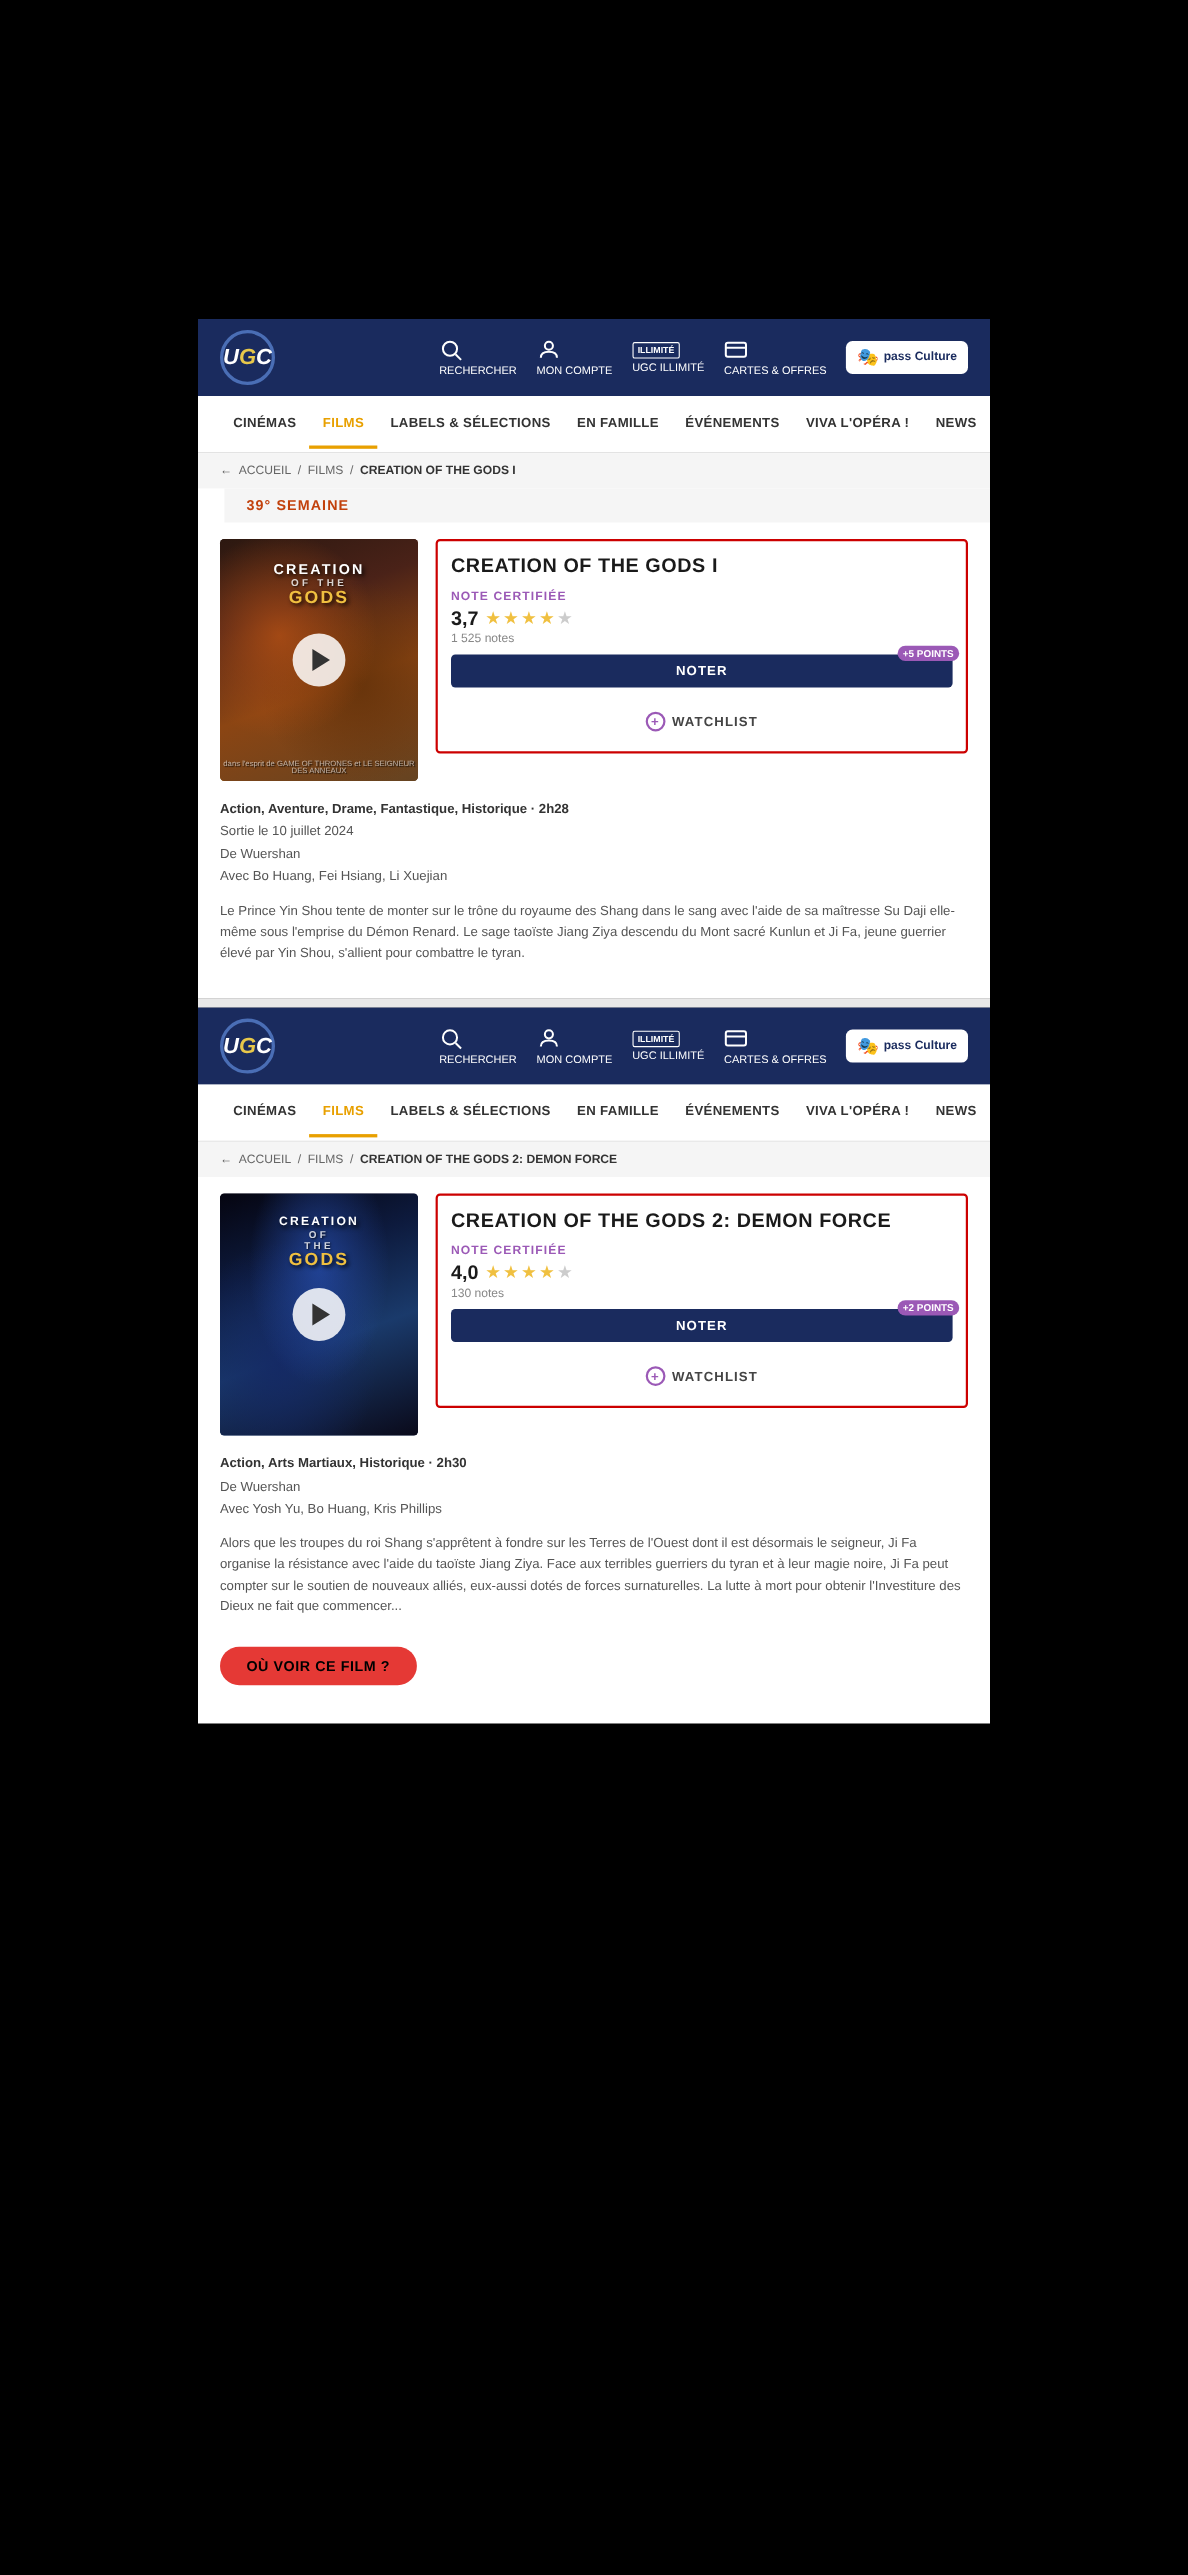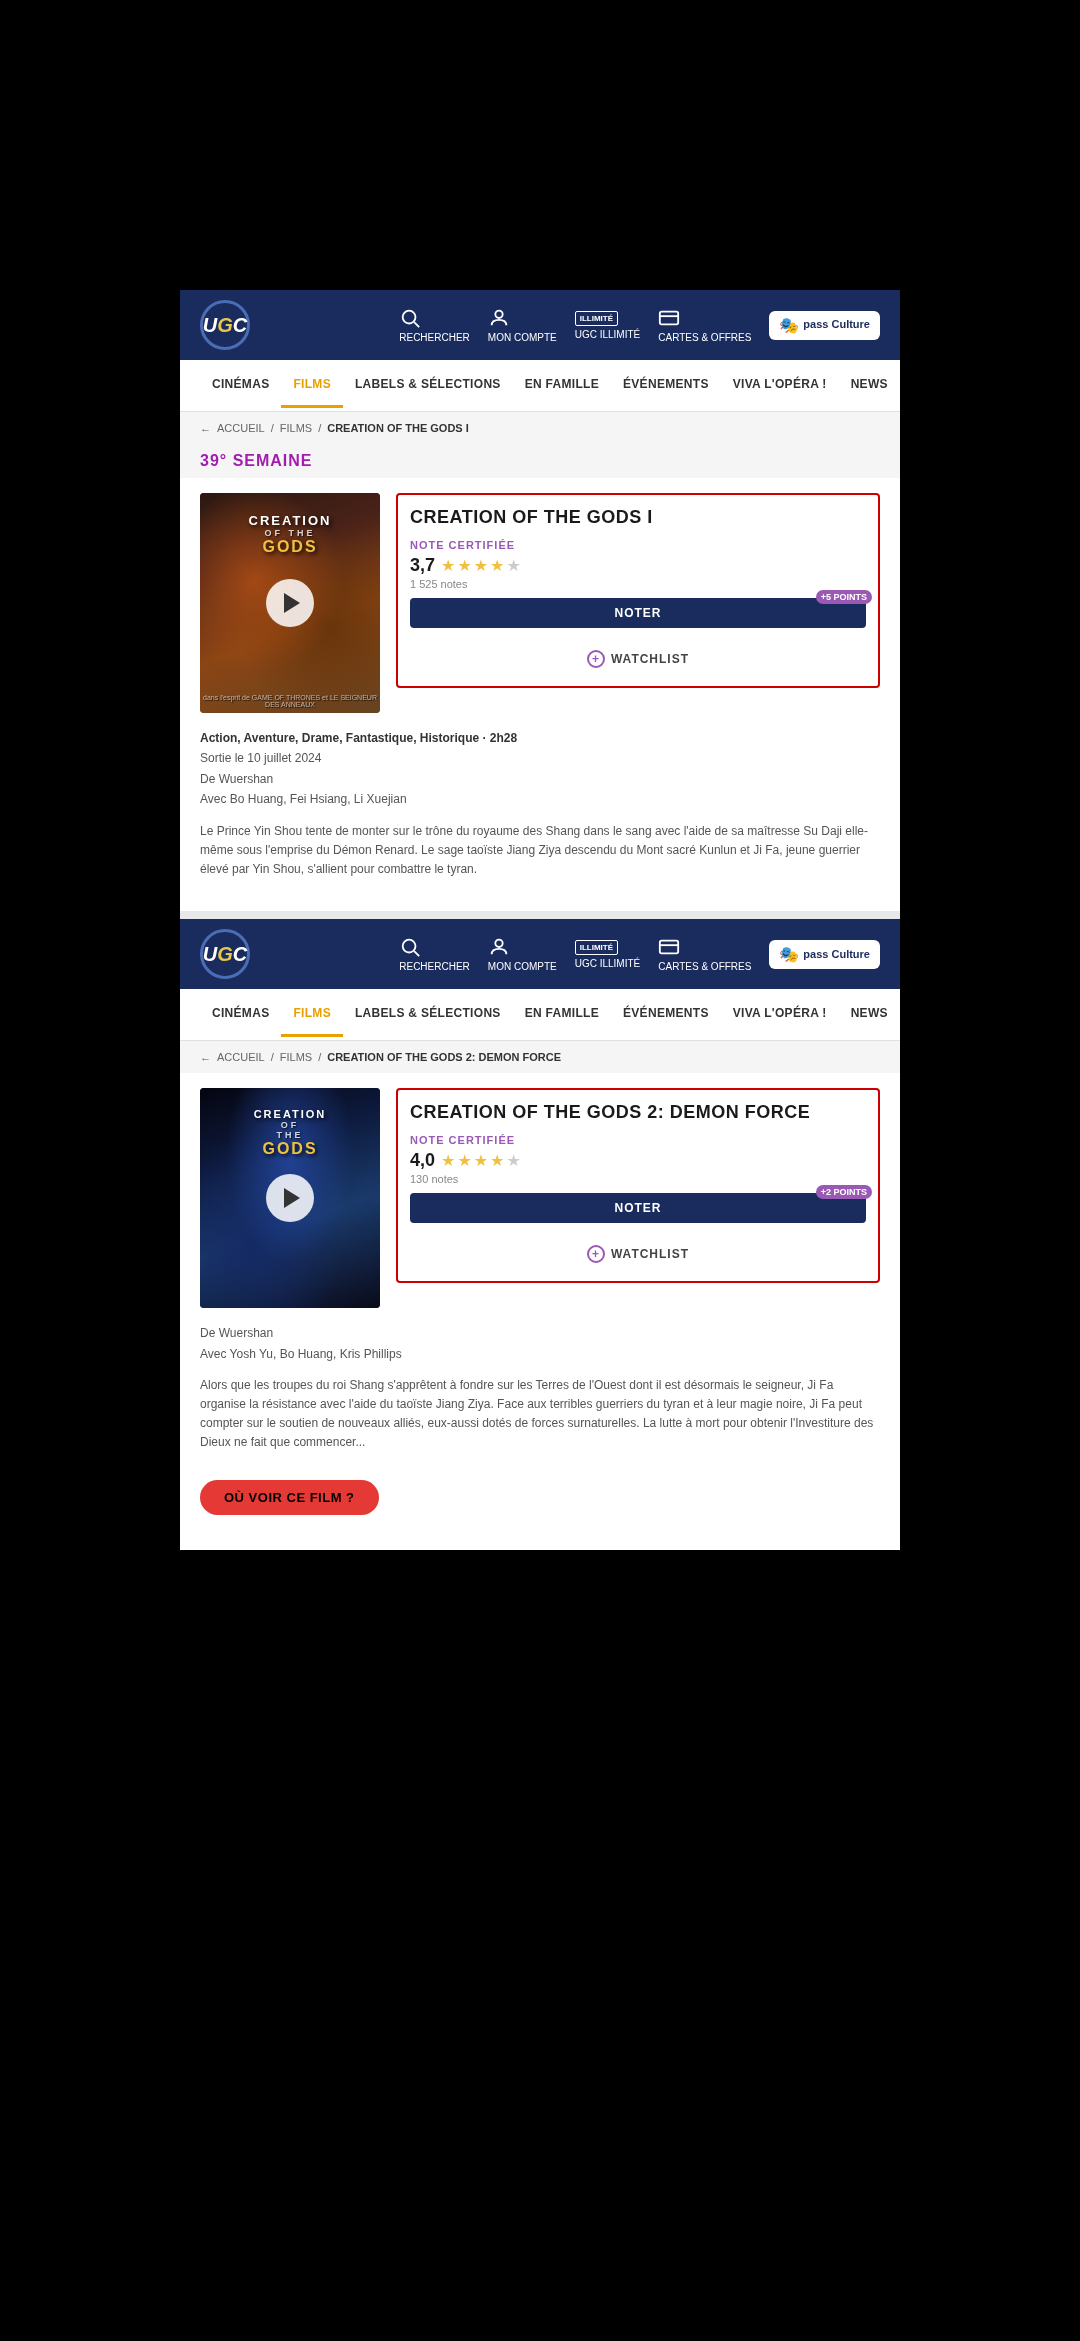--- a/index.html
+++ b/index.html
@@ -162,24 +162,25 @@
 
     
     .page-section {
       background: white;
       padding: 0 0 20px 0;
     }
 
     .week-badge {
       background: #f5f5f5;
       padding: 8px 20px;
-      font-size: 16px;
+      font-size: 13px;
       font-weight: 700;
-      color: #a21caf;
+      color: #c2410c;
       letter-spacing: 1px;
+      margin-left: 24px;
     }
 
     .film-detail {
       display: flex;
       padding: 15px 20px;
       gap: 16px;
     }
 
     .film-poster {
       width: 180px;
@@ -696,20 +697,21 @@
         <div class="watchlist-btn">
           <div class="watchlist-icon">+</div>
           <span>WATCHLIST</span>
         </div>
       </div>
     </div>
   </div>
 
   
   <div class="film-meta">
+    <div class="genres">Action, Arts Martiaux, Historique · 2h30</div>
     <div>De Wuershan</div>
     <div>Avec Yosh Yu, Bo Huang, Kris Phillips</div>
   </div>
 
   
   <div class="film-description">Alors que les troupes du roi Shang s'apprêtent à fondre sur les Terres de l'Ouest dont il est désormais le seigneur, Ji Fa organise la résistance avec l'aide du taoïste Jiang Ziya. Face aux terribles guerriers du tyran et à leur magie noire, Ji Fa peut compter sur le soutien de nouveaux alliés, eux-aussi dotés de forces surnaturelles. La lutte à mort pour obtenir l'Investiture des Dieux ne fait que commencer...</div>
 
   
   <button class="ou-voir-btn">OÙ VOIR CE FILM ?</button>
 

